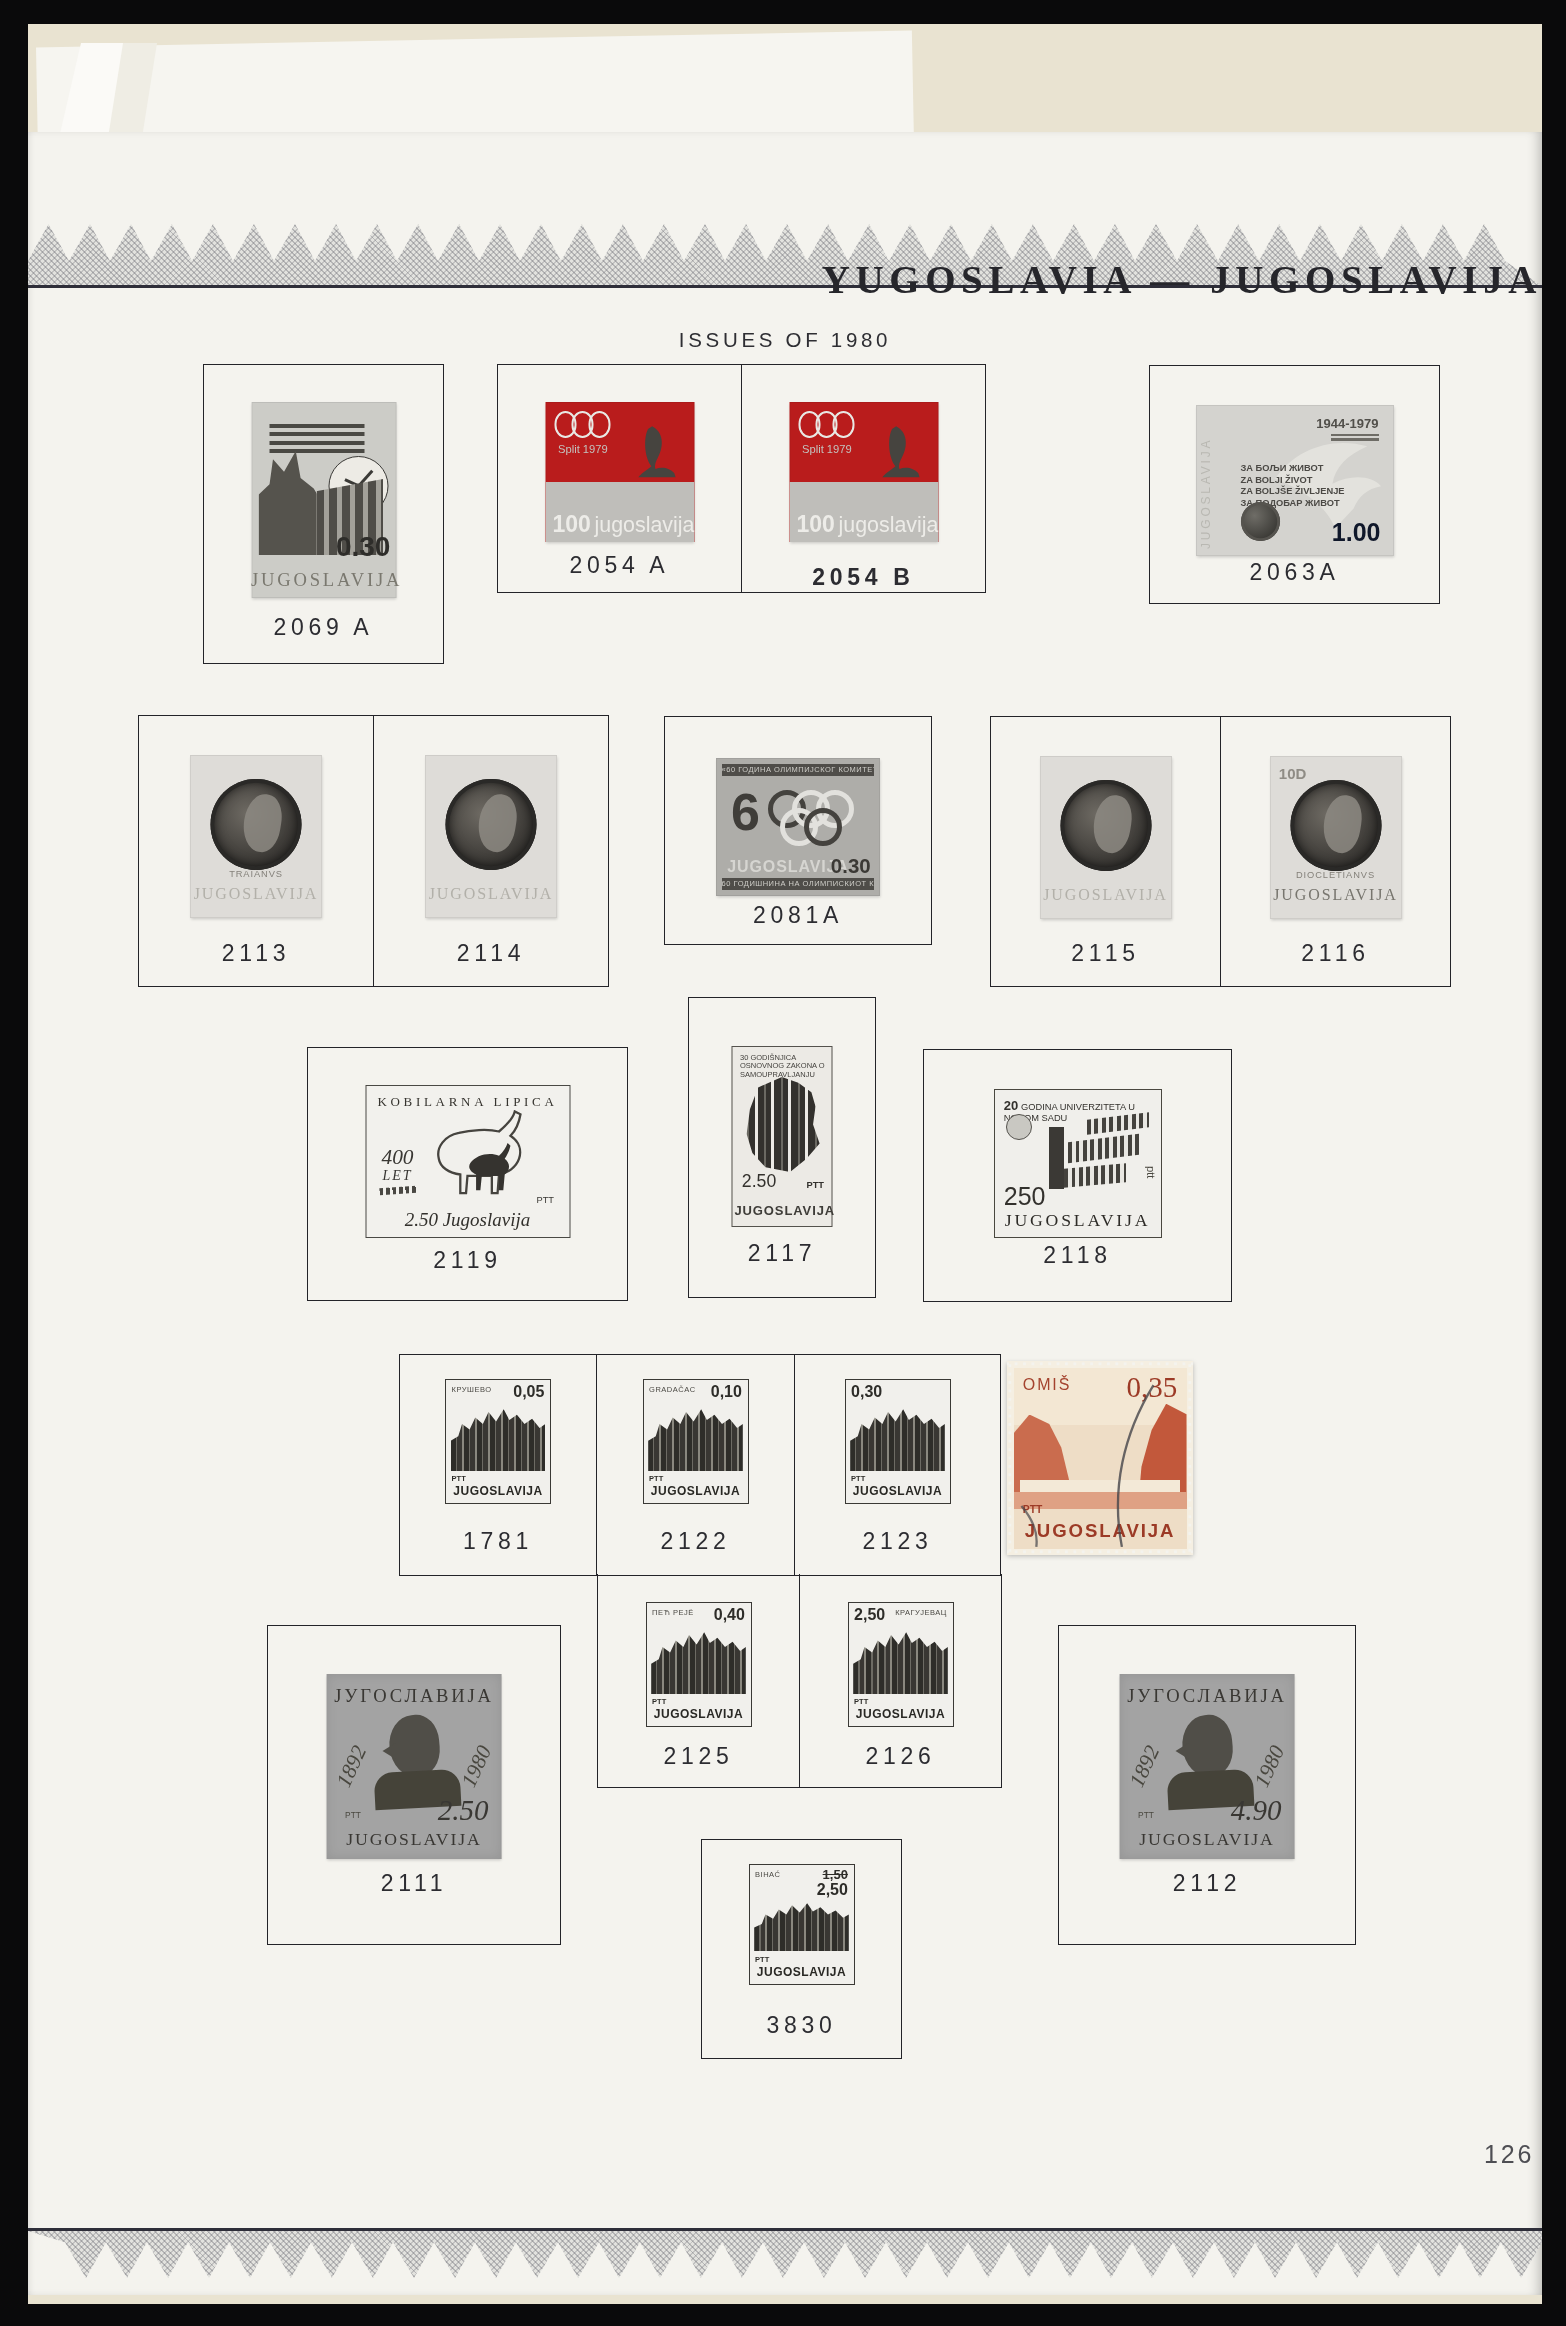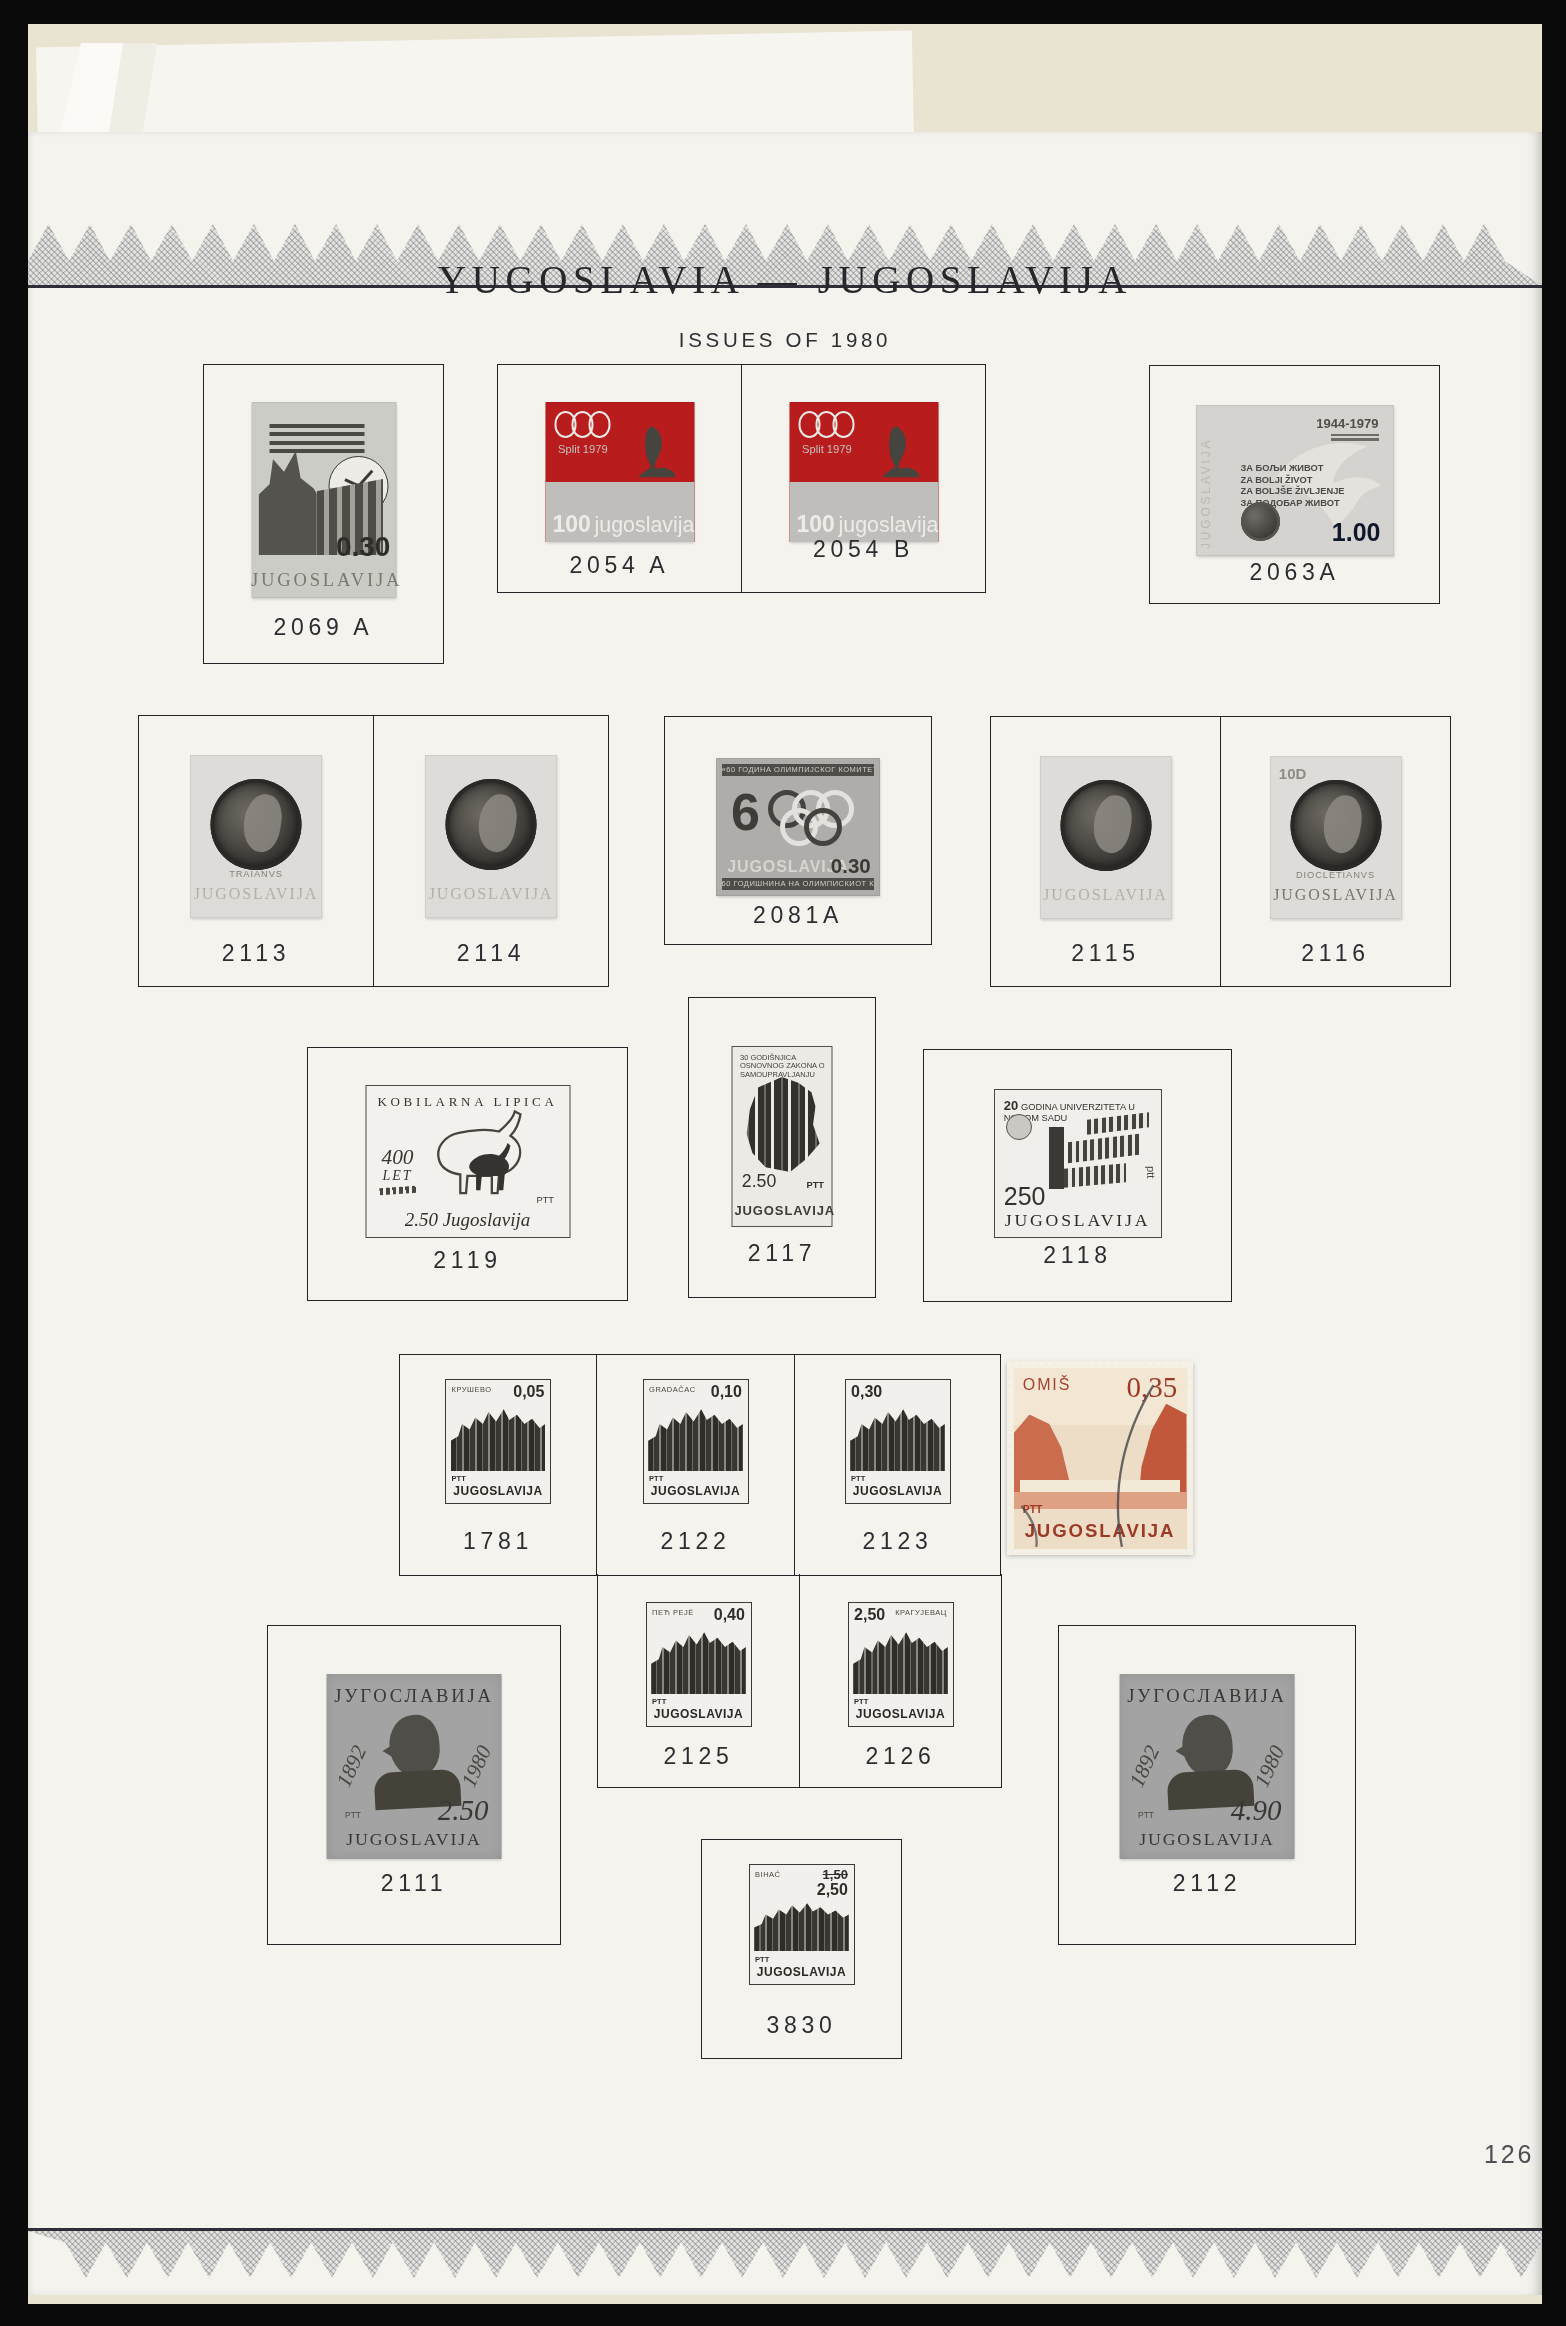--- a/index.html
+++ b/index.html
@@ -15,22 +15,22 @@
         box-shadow:inset -9.3px 0 13px -7.5px rgba(0,0,0,.28), inset 5.6px 0 9.3px -7.5px rgba(0,0,0,.2);}
   .hinge{left:28px;width:1514px;background-color:#e2e2de;
          background-image:repeating-linear-gradient(45deg,rgba(110,110,118,.38) 0 1.4px,transparent 1.4px 4.2px),
                           repeating-linear-gradient(-45deg,rgba(110,110,118,.28) 0 1.4px,transparent 1.4px 4.2px);}
   .hinge-top{top:224px;height:62px;}
   .hinge-bottom{top:2231px;height:47px;}
   .rule{left:28px;width:1514px;height:2.8px;background:#2e2e39;}
   .rule-top{top:285px;}
   .rule-bottom{top:2228px;}
   
-  .title{left:28px;top:257px;width:1514px;text-align:center;font-family:"Liberation Serif",serif;
-         font-size:39px;font-weight:400;letter-spacing:5.6px;color:#26262b;}
+  .title{left:28px;top:257px;width:1514px;text-align:right;font-family:"Liberation Serif",serif;
+         font-size:39px;font-weight:700;letter-spacing:5.6px;color:#26262b;}
   .subtitle{left:28px;top:328px;width:1514px;text-align:center;font-size:20.5px;letter-spacing:3.7px;color:#2e2e33;}
   .pagenum{left:1484px;top:2140px;font-size:25px;letter-spacing:2.8px;color:#4e4e53;}
   
   .sbox{position:absolute;border:1.9px solid #232328;}
   .cells{display:flex;height:100%;}
   .cell{position:relative;flex:1;height:100%;}
   .cell + .cell{border-left:1.9px solid #232328;}
   .slabel{position:absolute;left:0;right:0;text-align:center;font-size:23px;letter-spacing:4.7px;color:#2c2c31;}
   .stamp{position:absolute;left:50%;transform:translateX(-50%);}
   .gray{box-shadow:inset 0 0 0 0.9px rgba(0,0,0,.07),0.9px 1.9px 2.8px rgba(0,0,0,.18);}
@@ -250,21 +250,21 @@
               <span></span>
             </div>
           <div class="legend54">Split 1979</div>
           <svg class="fig54" width="69" height="80" viewBox="0 0 100 80">
             <path d="M56 4 C72 12 74 32 64 50 C61 56 59 62 61 66 C70 62 82 65 88 72 L90 78 L36 78 C43 70 51 66 55 62 C45 50 43 22 50 8 Z" fill="#46443f"></path>
           </svg>
           <div class="line54">
             <span>100</span><span class="cty">jugoslavija</span>
           </div>
         </div>
-        <div class="slabel" style="bottom:29px;">2054 B</div>
+        <div class="slabel" style="bottom:1px;font-weight:bold;">2054 B</div>
       </div>
     </div>
   </div>
 
   <div class="sbox" style="left:1149px;top:365px;width:289px;height:237px;">
     <div class="stamp gray st2063a" style="top:39px;">
       <div class="vcty63">JUGOSLAVIJA</div>
       <svg class="dove63" width="131" height="112" viewBox="0 0 100 90">
         <path d="M12 52 C28 28 58 18 86 26 C70 33 60 43 58 56 C74 48 90 50 97 58 C86 60 79 66 75 76 L60 92 C55 77 38 62 12 52 Z" fill="#e3e2dd"></path>
       </svg>

